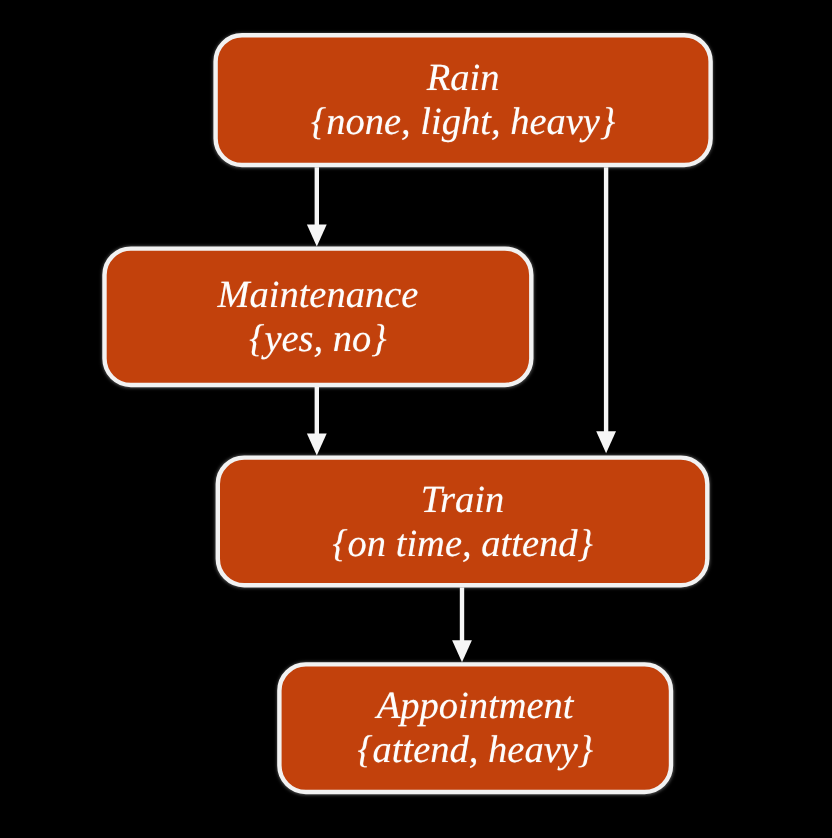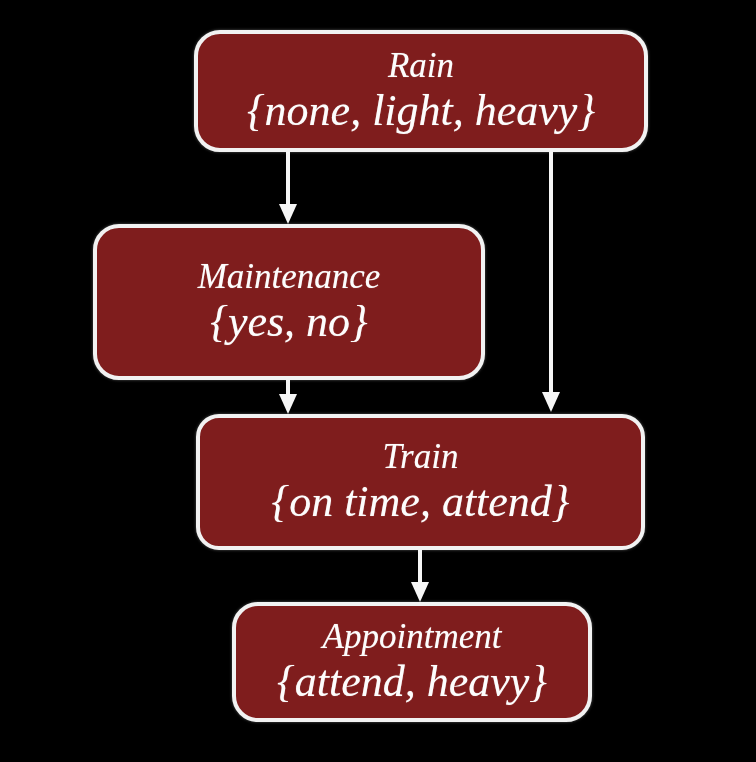--- a/index.html
+++ b/index.html
@@ -11,21 +11,21 @@
   #canvas {
     position: relative;
     width: 756px;
     height: 762px;
     background: #000000;
     overflow: hidden;
   }
   .node {
     position: absolute;
     box-sizing: border-box;
-    background: #7f1d1d;
+    background: #c2410c;
     border: 4px solid #f2f2f2;
     border-radius: 26px;
     display: flex;
     flex-direction: column;
     align-items: center;
     justify-content: center;
     box-shadow: 0 0 3px rgba(255,255,255,0.35);
   }
   .node-title,
   .node-states {
@@ -35,28 +35,28 @@
     text-align: center;
     white-space: nowrap;
     line-height: 1.08;
     text-shadow: 0 0 1px rgba(255,255,255,0.5);
   }
   .node-title {
     font-size: 35px;
     margin-bottom: 2px;
   }
   .node-states {
-    font-size: 44px;
+    font-size: 35px;
   }
 
   
   #node-rain        { left: 194px; top: 30px;  width: 454px; height: 122px; }
-  #node-maintenance { left: 93px;  top: 224px; width: 392px; height: 156px; }
-  #node-train       { left: 196px; top: 414px; width: 449px; height: 136px; border-radius: 23px; }
-  #node-appointment { left: 232px; top: 602px; width: 360px; height: 120px; }
+  #node-maintenance { left: 93px;  top: 224px; width: 392px; height: 128px; }
+  #node-train       { left: 196px; top: 414px; width: 449px; height: 120px; }
+  #node-appointment { left: 252px; top: 602px; width: 360px; height: 120px; }
 
   
   .edge {
     position: absolute;
     pointer-events: none;
     overflow: visible;
   }
   .edge-line {
     stroke: #f6f6f6;
     stroke-width: 4;

